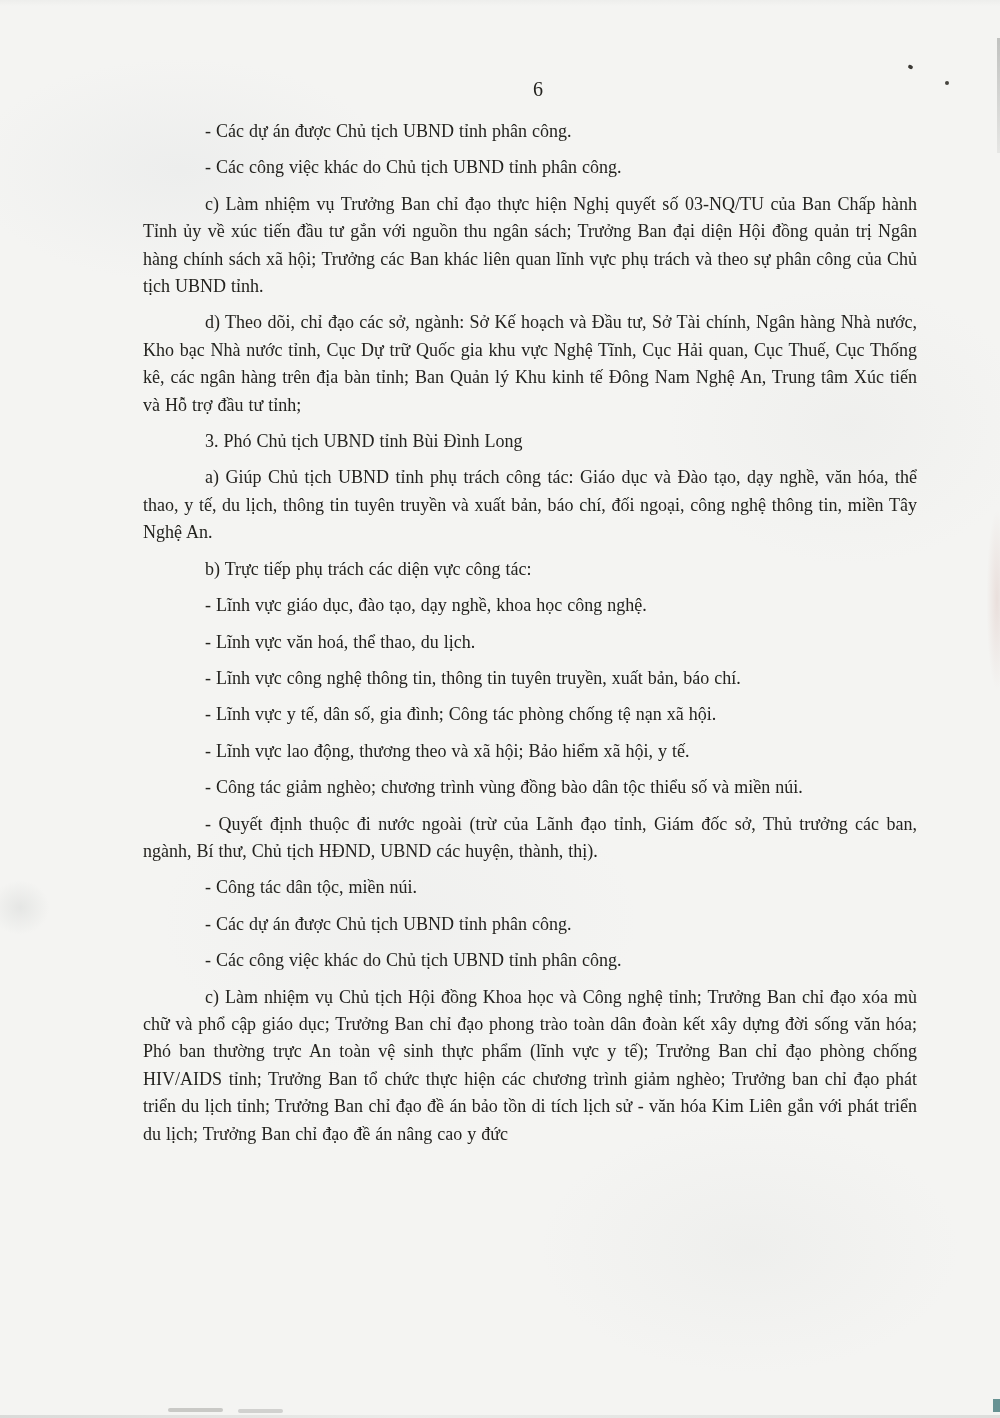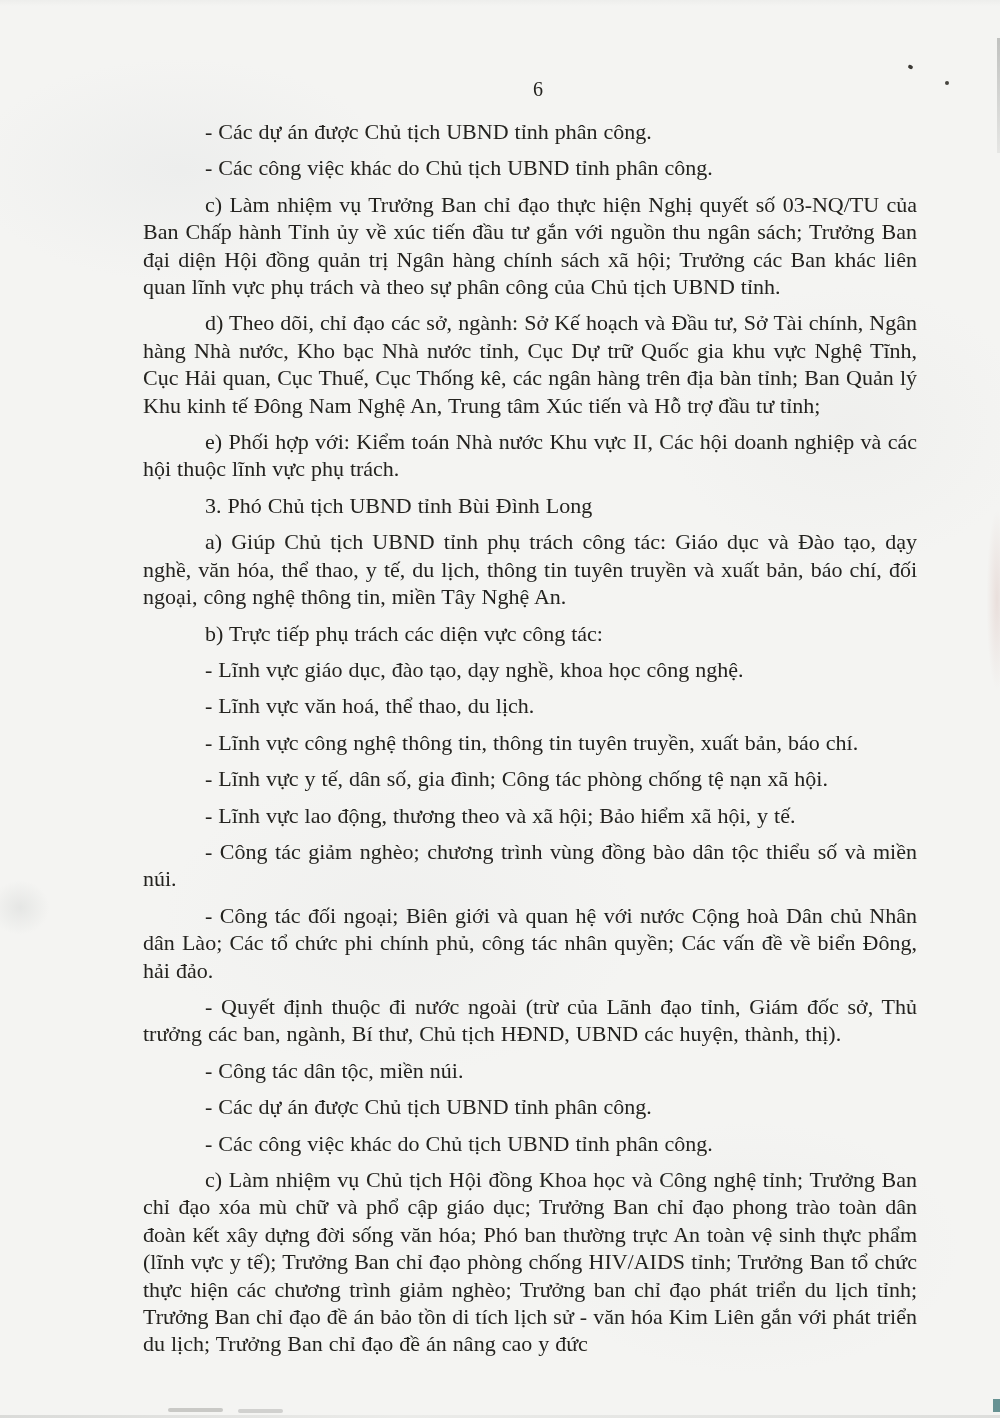--- a/index.html
+++ b/index.html
@@ -32,21 +32,21 @@
     color: var(--ink, #24231f);
   }
   .doc-body {
     position: absolute;
     left: 143px;
     top: 118px;
     width: 790px;
   }
   .block {
     margin: 0 16px 9px 0;
-    font-size: 22px;
+    font-size: 18px;
     line-height: 27.4px;
     color: var(--ink, #24231f);
     text-align: justify;
     text-indent: 62px;
     word-spacing: 0.5px;
   }
   .block.heading {
     font-weight: normal;
     text-align: left;
   }
@@ -67,31 +67,29 @@
 
 <div class="page">
 
   <div class="page-number">6</div>
 
   <div class="doc-body">
       <p class="block">- Các dự án được Chủ tịch UBND tỉnh phân công.</p>
       <p class="block">- Các công việc khác do Chủ tịch UBND tỉnh phân công.</p>
       <p class="block">c) Làm nhiệm vụ Trưởng Ban chỉ đạo thực hiện Nghị quyết số 03-NQ/TU của Ban Chấp hành Tỉnh ủy về xúc tiến đầu tư gắn với nguồn thu ngân sách; Trưởng Ban đại diện Hội đồng quản trị Ngân hàng chính sách xã hội; Trưởng các Ban khác liên quan lĩnh vực phụ trách và theo sự phân công của Chủ tịch UBND tỉnh.</p>
       <p class="block">d) Theo dõi, chỉ đạo các sở, ngành: Sở Kế hoạch và Đầu tư, Sở Tài chính, Ngân hàng Nhà nước, Kho bạc Nhà nước tỉnh, Cục Dự trữ Quốc gia khu vực Nghệ Tĩnh, Cục Hải quan, Cục Thuế, Cục Thống kê, các ngân hàng trên địa bàn tỉnh; Ban Quản lý Khu kinh tế Đông Nam Nghệ An, Trung tâm Xúc tiến và Hỗ trợ đầu tư tỉnh;</p>
-      <p class="block">e) Phối hợp với: Kiểm toán Nhà nước Khu vực II, Các hội doanh nghiệp và các hội thuộc lĩnh vực phụ trách.</p>
       <p class="block heading">3. Phó Chủ tịch UBND tỉnh Bùi Đình Long</p>
       <p class="block">a) Giúp Chủ tịch UBND tỉnh phụ trách công tác: Giáo dục và Đào tạo, dạy nghề, văn hóa, thể thao, y tế, du lịch, thông tin tuyên truyền và xuất bản, báo chí, đối ngoại, công nghệ thông tin, miền Tây Nghệ An.</p>
       <p class="block">b) Trực tiếp phụ trách các diện vực công tác:</p>
       <p class="block">- Lĩnh vực giáo dục, đào tạo, dạy nghề, khoa học công nghệ.</p>
       <p class="block">- Lĩnh vực văn hoá, thể thao, du lịch.</p>
       <p class="block">- Lĩnh vực công nghệ thông tin, thông tin tuyên truyền, xuất bản, báo chí.</p>
       <p class="block">- Lĩnh vực y tế, dân số, gia đình; Công tác phòng chống tệ nạn xã hội.</p>
       <p class="block">- Lĩnh vực lao động, thương theo và xã hội; Bảo hiểm xã hội, y tế.</p>
       <p class="block">- Công tác giảm nghèo; chương trình vùng đồng bào dân tộc thiểu số và miền núi.</p>
-      <p class="block">- Công tác đối ngoại; Biên giới và quan hệ với nước Cộng hoà Dân chủ Nhân dân Lào; Các tổ chức phi chính phủ, công tác nhân quyền; Các vấn đề về biển Đông, hải đảo.</p>
       <p class="block">- Quyết định thuộc đi nước ngoài (trừ của Lãnh đạo tỉnh, Giám đốc sở, Thủ trưởng các ban, ngành, Bí thư, Chủ tịch HĐND, UBND các huyện, thành, thị).</p>
       <p class="block">- Công tác dân tộc, miền núi.</p>
       <p class="block">- Các dự án được Chủ tịch UBND tỉnh phân công.</p>
       <p class="block">- Các công việc khác do Chủ tịch UBND tỉnh phân công.</p>
       <p class="block">c) Làm nhiệm vụ Chủ tịch Hội đồng Khoa học và Công nghệ tỉnh; Trưởng Ban chỉ đạo xóa mù chữ và phổ cập giáo dục; Trưởng Ban chỉ đạo phong trào toàn dân đoàn kết xây dựng đời sống văn hóa; Phó ban thường trực An toàn vệ sinh thực phẩm (lĩnh vực y tế); Trưởng Ban chỉ đạo phòng chống HIV/AIDS tỉnh; Trưởng Ban tổ chức thực hiện các chương trình giảm nghèo; Trưởng ban chỉ đạo phát triển du lịch tỉnh; Trưởng Ban chỉ đạo đề án bảo tồn di tích lịch sử - văn hóa Kim Liên gắn với phát triển du lịch; Trưởng Ban chỉ đạo đề án nâng cao y đức</p>
     </div>
 
   <div class="artifact ink-dot-1"></div>
   <div class="artifact ink-dot-2"></div>
   <div class="artifact edge-strip-right-top"></div>

